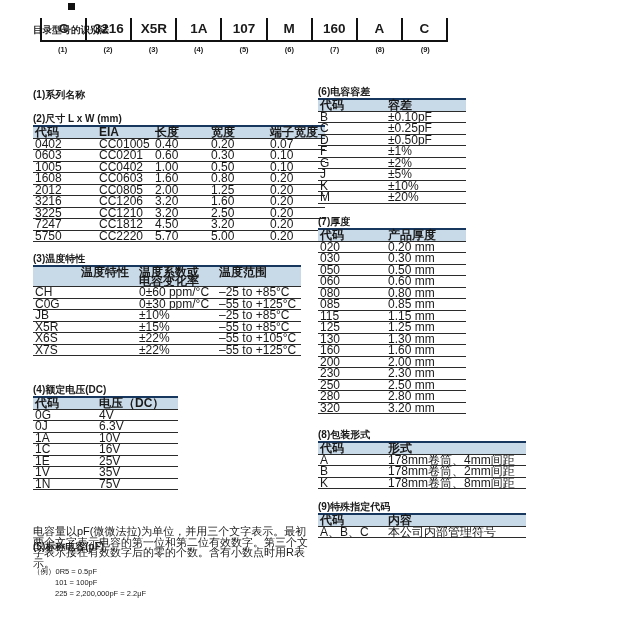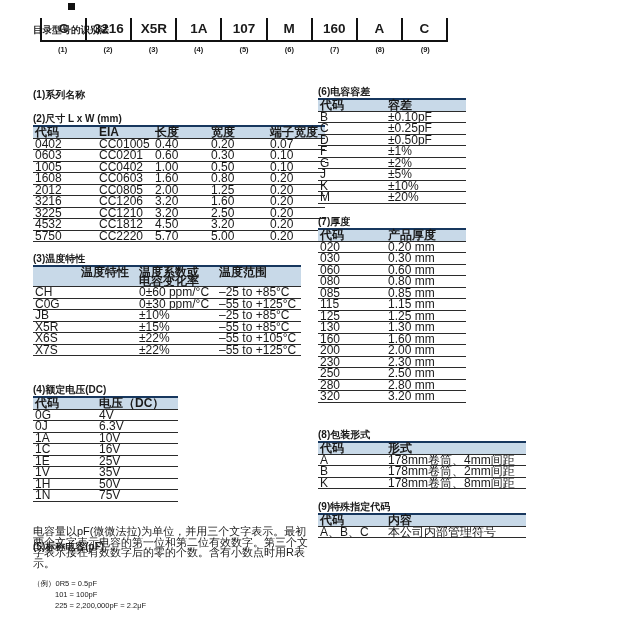--- a/index.html
+++ b/index.html
@@ -132,21 +132,21 @@
         <td>0.20</td>
       </tr>
       <tr>
         <td>3225</td>
         <td>CC1210</td>
         <td>3.20</td>
         <td>2.50</td>
         <td>0.20</td>
       </tr>
       <tr>
-        <td>4532</td>
+        <td>7247</td>
         <td>CC1812</td>
         <td>4.50</td>
         <td>3.20</td>
         <td>0.20</td>
       </tr>
       <tr>
         <td>5750</td>
         <td>CC2220</td>
         <td>5.70</td>
         <td>5.00</td>
@@ -226,33 +226,29 @@
       </tr>
       <tr>
         <td>1E</td>
         <td>25V</td>
       </tr>
       <tr>
         <td>1V</td>
         <td>35V</td>
       </tr>
       <tr>
-        <td>1H</td>
-        <td>50V</td>
-      </tr>
-      <tr>
         <td>1N</td>
         <td>75V</td>
       </tr>
     </tbody>
   </table>
 
 <div class="abs sec-title" style="left:33px; top:540px;">(5)标称电容(pF)</div>
 <div class="abs body-text" style="left:33px; top:526px; width:277px;">电容量以pF(微微法拉)为单位，并用三个文字表示。最初两个文字表示电容的第一位和第二位有效数字。第三个文字表示接在有效数字后的零的个数。含有小数点时用R表示。</div>
-<div class="abs" style="left:33px; top:578px;">
+<div class="abs" style="left:33px; top:566px;">
   <div class="ex-line">（例）0R5 = 0.5pF</div>
   <div class="ex-line indent">101 = 100pF</div>
   <div class="ex-line indent">225 = 2,200,000pF = 2.2μF</div>
 </div>
 
 <div class="abs sec-title" style="left:318px; top:85px;">(6)电容容差</div>
 <table class="abs tbl" style="left:318px; top:98px; width:140px;">
     <thead>
       <tr>
         <th style="width: 64px;">代码</th>
@@ -306,20 +302,24 @@
     <tbody>
       <tr>
         <td>020</td>
         <td>0.20 mm</td>
       </tr>
       <tr>
         <td>030</td>
         <td>0.30 mm</td>
       </tr>
       <tr>
+        <td>050</td>
+        <td>0.50 mm</td>
+      </tr>
+      <tr>
         <td>060</td>
         <td>0.60 mm</td>
       </tr>
       <tr>
         <td>080</td>
         <td>0.80 mm</td>
       </tr>
       <tr>
         <td>085</td>
         <td>0.85 mm</td>

